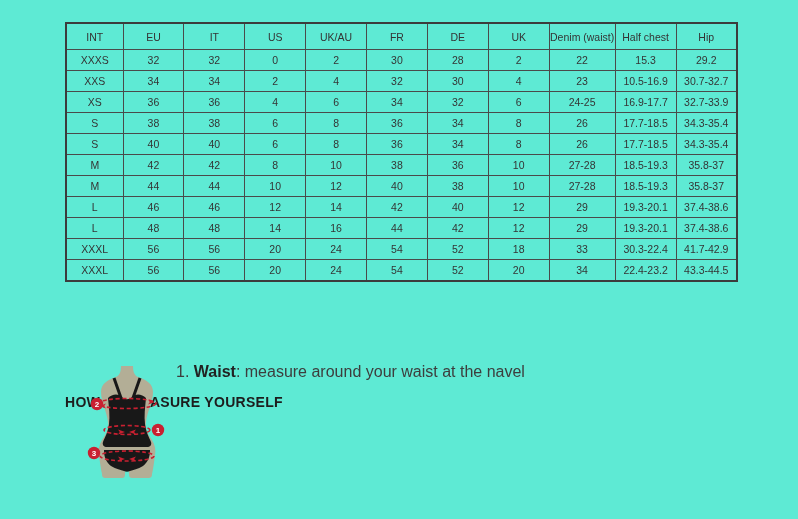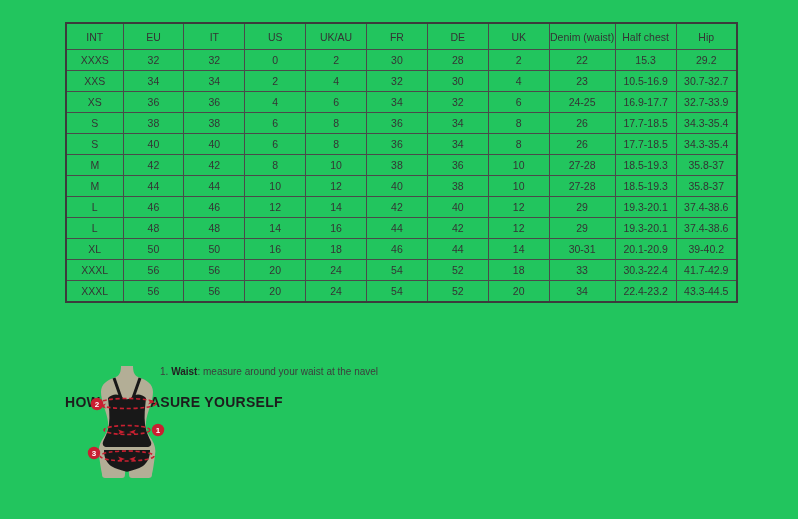--- a/index.html
+++ b/index.html
@@ -1,17 +1,17 @@
 <!DOCTYPE html>
 <html><head>
 <meta charset="utf-8">
 <style>
   html,body{margin:0;padding:0;background:#fff;}
   .sheet{
-    position:relative;width:798px;height:519px;background:#22c55e;
+    position:relative;width:798px;height:519px;background:#5eead4;
     font-family:"Liberation Sans",sans-serif;overflow:hidden;
   }
   
   table.size-chart{
     position:absolute;left:65px;top:22px;width:673px;
     border-collapse:collapse;table-layout:fixed;
     border:2px solid #3c3c3c;
   }
   table.size-chart th,table.size-chart td{
     border:1px solid #4a4a4a;
@@ -23,22 +23,22 @@
   table.size-chart td{height:20px;}
   col.c-int{width:57px;}
   col.c-denim{width:66px;}
   
   .measure-heading{
     position:absolute;left:65px;top:346px;
     font-size:14px;font-weight:700;color:#1d1d1d;letter-spacing:.3px;margin-top:48px;
   }
   .figure{position:absolute;left:77px;top:366px;width:106px;height:118px;}
   .steps{
-    position:absolute;left:160px;top:363px;
-    font-size:10px;color:#3d3d3d;text-align:right;
+    position:absolute;left:176px;top:363px;
+    font-size:16px;color:#3d3d3d;text-align:right;
   }
   .step{line-height:18.5px;}
   .step b{color:#222;font-weight:700;}
   .tape{fill:none;stroke:#c92031;stroke-width:1.6;stroke-dasharray:4 2.6;}
   .arrow{fill:#c92031;}
   .badge-circle{fill:#c92031;}
   .badge-num{
     fill:#ffffff;font-family:"Liberation Sans",sans-serif;
     font-size:8px;font-weight:700;text-anchor:middle;
   }
@@ -189,33 +189,20 @@
           <td>14</td>
           <td>16</td>
           <td>44</td>
           <td>42</td>
           <td>12</td>
           <td>29</td>
           <td>19.3-20.1</td>
           <td>37.4-38.6</td>
         </tr>
         <tr>
-          <td>XL</td>
-          <td>50</td>
-          <td>50</td>
-          <td>16</td>
-          <td>18</td>
-          <td>46</td>
-          <td>44</td>
-          <td>14</td>
-          <td>30-31</td>
-          <td>20.1-20.9</td>
-          <td>39-40.2</td>
-        </tr>
-        <tr>
           <td>XXXL</td>
           <td>56</td>
           <td>56</td>
           <td>20</td>
           <td>24</td>
           <td>54</td>
           <td>52</td>
           <td>18</td>
           <td>33</td>
           <td>30.3-22.4</td>

